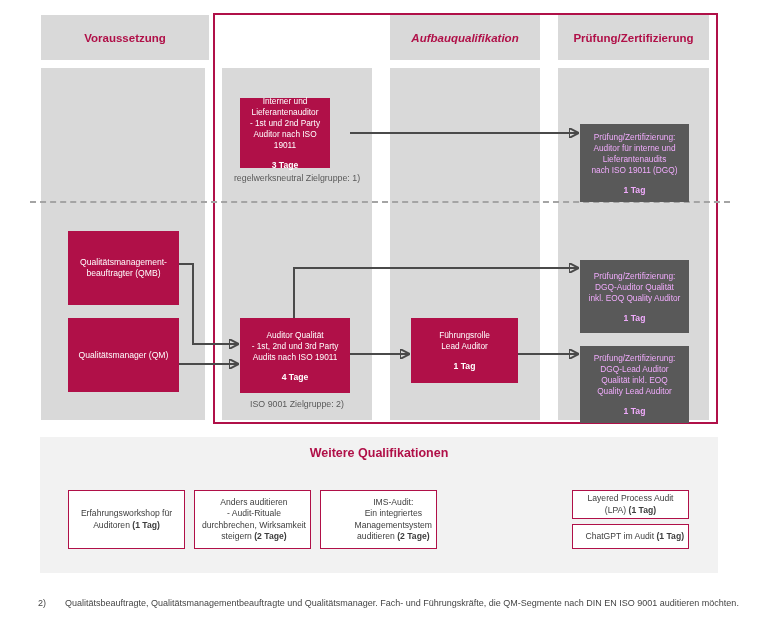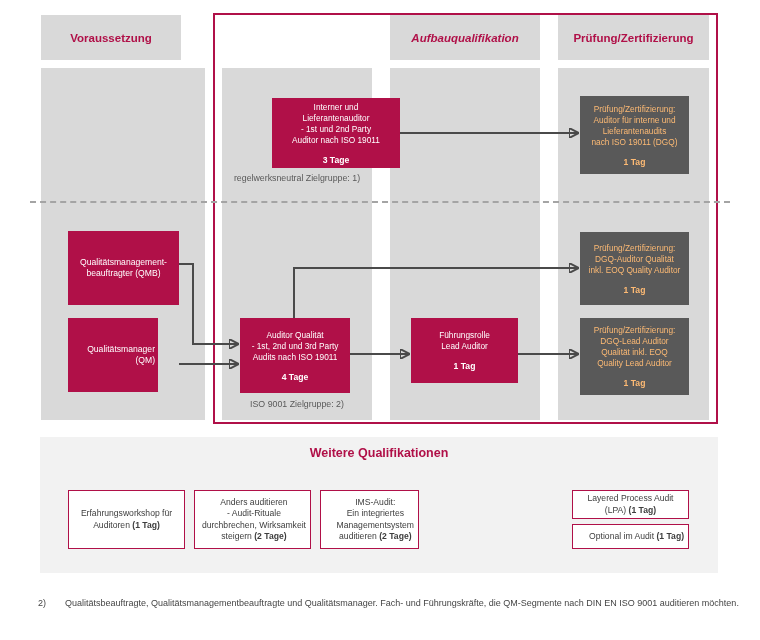--- a/index.html
+++ b/index.html
@@ -17,42 +17,42 @@
 
   .strip{position:absolute;top:68px;height:352px;background:var(--column);}
   #strip1{left:41px;width:164px;}
   #strip2{left:222px;width:150px;}
   #strip3{left:390px;width:150px;}
   #strip4{left:558px;width:151px;}
 
   .hdr{position:absolute;top:15px;height:45px;background:var(--column);
        color:var(--brand);font-weight:700;font-size:11.5px;
        display:flex;align-items:center;justify-content:center;text-align:center;}
-  #hdr1{left:41px;width:140px;}
+  #hdr1{left:41px;width:168px;}
   #hdr2{left:222px;width:150px;}
   #hdr3{left:390px;width:150px;font-style:italic;}
   #hdr4{left:558px;width:151px;}
 
   .frame{position:absolute;left:213px;top:13px;width:505px;height:411px;
          border:2px solid var(--brand);}
 
   .dashed{position:absolute;left:30px;top:201px;width:700px;height:0;
           border-top:2px dashed #a4a4a4;}
 
   .box{position:absolute;display:flex;flex-direction:column;align-items:center;
        justify-content:center;text-align:center;padding:3px;}
   .magenta{background:var(--brand);color:#fff;}
-  .dark{background:var(--dark);color:#fdba74;}
+  .dark{background:var(--dark);color:#f0abfc;margin-top:28px;}
   .btxt{white-space:pre-line;font-size:8.3px;line-height:11px;}
   .bdur{font-weight:700;margin-top:9px;font-size:8.6px;}
 
-  #t1 {left:240px;top:98px; width:128px;height:70px;margin-left:32px;}
+  #t1 {left:240px;top:98px; width:90px;height:70px;}
   #e1 {left:580px;top:96px; width:109px;height:78px;}
   #qmb{left:68px; top:231px;width:111px;height:74px;}
-  #qm {left:68px; top:318px;width:90px;height:74px;text-align:right;}
+  #qm {left:68px; top:318px;width:111px;height:74px;text-align:right;}
   #t2 {left:240px;top:318px;width:110px;height:75px;}
   #a1 {left:411px;top:318px;width:107px;height:65px;}
   #e2 {left:580px;top:232px;width:109px;height:73px;}
   #e3 {left:580px;top:318px;width:109px;height:77px;}
   #qmb .btxt,#qm .btxt{font-size:8.6px;}
 
   .cap{position:absolute;left:222px;width:150px;text-align:center;
        font-size:8.8px;color:var(--caption);}
   #cap1{top:173px;}
   #cap2{top:399px;}
@@ -68,21 +68,21 @@
   .psub{position:absolute;left:40px;top:463px;width:678px;text-align:center;
         color:var(--caption);font-size:9px;}
 
   .wbox{position:absolute;background:#fff;border:1.5px solid var(--brand);
         display:flex;align-items:center;justify-content:flex-end;
         padding:2px 4px;color:#3d3d3d;}
   .winner{text-align:center;font-size:8.6px;line-height:11.5px;}
   .wtxt{white-space:pre-line;}
   #b1 {left:68px; top:490px;width:117px;height:59px;}
   #b2 {left:194px;top:490px;width:117px;height:59px;}
-  #b3 {left:320px;top:490px;width:99px;height:59px;}
+  #b3 {left:320px;top:490px;width:117px;height:59px;}
   #b4 {left:446px;top:490px;width:117px;height:59px;}
   #b5a{left:572px;top:490px;width:117px;height:29px;}
   #b5b{left:572px;top:524px;width:117px;height:25px;}
 
   .fn{position:absolute;left:38px;width:710px;font-size:9px;
       color:var(--footnote);line-height:12px;}
   #fn1{top:584px;}
   #fn2{top:597px;}
   .fnum{display:inline-block;width:27px;}
 </style>
@@ -190,20 +190,20 @@
   <div class="wbox" id="b3">
     <div class="winner"><span class="wtxt">IMS-Audit:
 Ein integriertes
 Managementsystem
 auditieren</span><b> (2 Tage)</b></div>
   </div>
   <div class="wbox" id="b5a">
     <div class="winner"><span class="wtxt">Layered Process Audit (LPA)</span><b> (1 Tag)</b></div>
   </div>
   <div class="wbox" id="b5b">
-    <div class="winner"><span class="wtxt">Optional im Audit</span><b> (1 Tag)</b></div>
+    <div class="winner"><span class="wtxt">ChatGPT im Audit</span><b> (1 Tag)</b></div>
   </div>
 
   <div class="fn" id="fn2">
     <span class="fnum">2)</span><span>Qualitätsbeauftragte, Qualitätsmanagementbeauftragte und Qualitätsmanager. Fach- und Führungskräfte, die QM-Segmente nach DIN EN ISO 9001 auditieren möchten.</span>
   </div>
 
 </div>
 
 </body></html>

